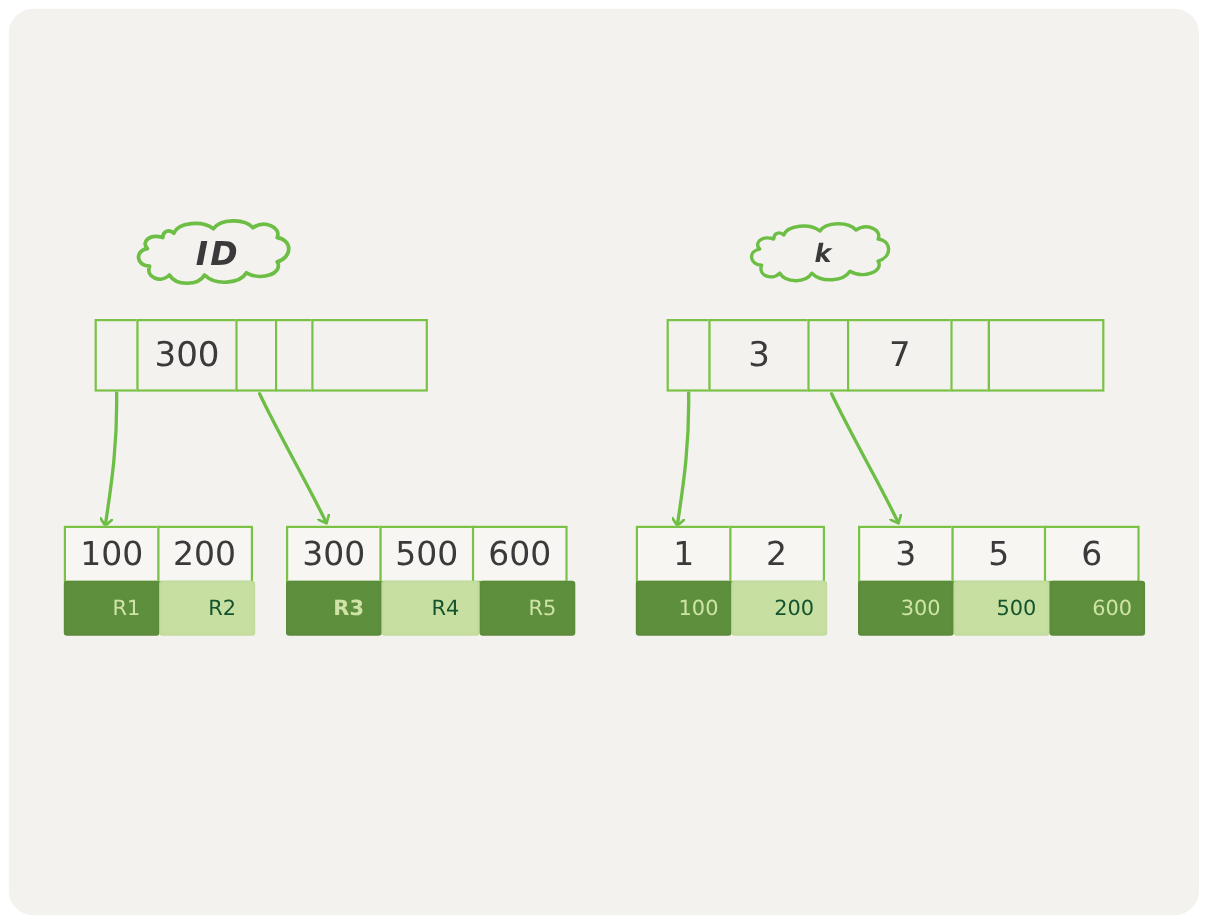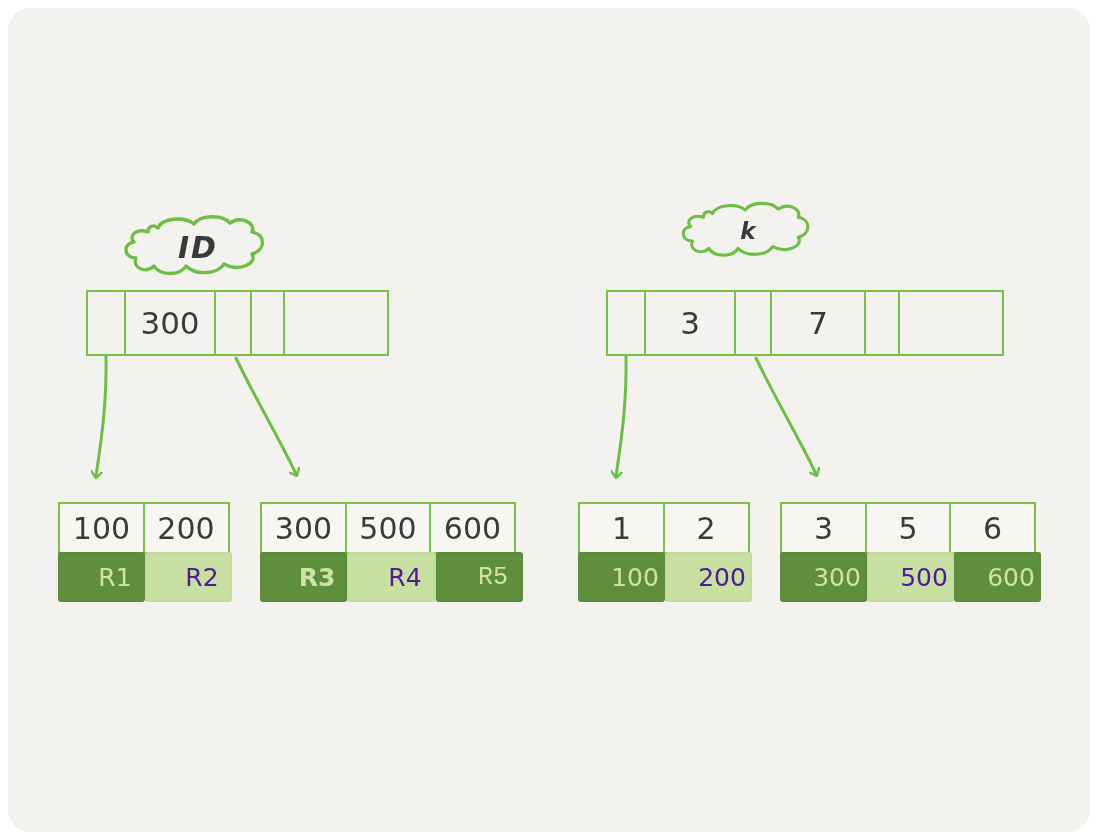--- a/index.html
+++ b/index.html
@@ -30,44 +30,44 @@
     margin-right:-2.5px;
     background:#f4f2ee;
     display:flex;align-items:center;justify-content:center;
     color:#3a3a3a;
     font-size:31px;
     font-family:"DejaVu Sans",sans-serif;
   }
   .index-node .cell:last-child{margin-right:0;}
 
   
-  .leaf{position:absolute;margin-top:24px;}
+  .leaf{position:absolute;}
   .leaf .keyrow{display:flex;}
   .leaf .keyrow .kcell{
     box-sizing:border-box;
     border:2.5px solid #7ac246;
     margin-right:-2.5px;
     background:#f7f6f2;
     display:flex;align-items:center;justify-content:center;
     color:#3a3a3a;
     font-size:30px;
   }
   .leaf .keyrow .kcell:last-child{margin-right:0;}
 
   .leaf .payrow{display:flex;position:relative;top:-2px;}
   .leaf .payrow .pcell{
     box-sizing:border-box;
     display:flex;align-items:center;justify-content:center;
-    font-size:25px;
+    font-size:19px;
     border-radius:3px;
     position:relative;
     padding-left:27px;
   }
   .pcell.dark{background:#5e8f3d;color:#cfe3a6;}
-  .pcell.light{background:#c7e0a2;color:#4c1d95;}
+  .pcell.light{background:#c7e0a2;color:#14532d;}
 
   
   .pcell::after{
     content:"";position:absolute;left:0;top:0;right:0;bottom:0;
     border-radius:3px;
     box-shadow:inset 0 0 4px rgba(0,0,0,0.06);
     pointer-events:none;
   }
 </style>
 </head>
@@ -82,21 +82,21 @@
       </marker>
     </defs>
 
     <path d="M98,348 C99,400 92,440 88,468" fill="none" stroke="#6cbe45" stroke-width="3" stroke-linecap="round" marker-end="url(#ah)"></path>
     <path d="M228,350 C248,392 272,432 288,466" fill="none" stroke="#6cbe45" stroke-width="3" stroke-linecap="round" marker-end="url(#ah)"></path>
 
     <path d="M618,348 C619,400 612,440 608,468" fill="none" stroke="#6cbe45" stroke-width="3" stroke-linecap="round" marker-end="url(#ah)"></path>
     <path d="M748,350 C768,392 792,432 808,466" fill="none" stroke="#6cbe45" stroke-width="3" stroke-linecap="round" marker-end="url(#ah)"></path>
   </svg>
 
-  <div class="cloud" style="left:110px;top:206px;width:160px;height:66px;">
+  <div class="cloud" style="left:110px;top:190px;width:160px;height:66px;">
     <svg width="160" height="66" viewBox="0 0 160 66">
       <path d="M30,18 C18,14 10,22 16,28 C4,30 6,44 18,44 C14,54 28,60 36,52
                C42,62 62,62 68,52 C78,62 100,60 106,50 C120,58 140,50 134,40
                C148,36 148,20 134,18 C138,8 122,2 112,9 C104,0 82,1 76,10
                C66,2 44,4 40,14 C36,10 30,12 30,18 Z" fill="none" stroke="#6cbe45" stroke-width="3.4" stroke-linejoin="round" stroke-linecap="round"></path>
     </svg>
     <div class="cloud-text" style="font-size:30px;">ID</div>
   </div>
 
   <div class="cloud" style="left:668px;top:192px;width:146px;height:62px;">
@@ -139,21 +139,21 @@
 
   <div class="leaf" style="left:252px;top:470px;">
     <div class="keyrow">
       <div class="kcell" style="width:87px;height:52px;">300</div>
       <div class="kcell" style="width:87px;height:52px;">500</div>
       <div class="kcell" style="width:87px;height:52px;">600</div>
     </div>
     <div class="payrow">
       <div class="pcell dark" style="width:87px;height:50px;font-weight:bold;">R3</div>
       <div class="pcell light" style="width:89px;height:50px;">R4</div>
-      <div class="pcell dark" style="width:87px;height:50px;font-family:Liberation Mono, monospace;">R5</div>
+      <div class="pcell dark" style="width:87px;height:50px;">R5</div>
     </div>
   </div>
 
   <div class="leaf" style="left:570px;top:470px;">
     <div class="keyrow">
       <div class="kcell" style="width:87px;height:52px;">1</div>
       <div class="kcell" style="width:87px;height:52px;">2</div>
     </div>
     <div class="payrow">
       <div class="pcell dark" style="width:87px;height:50px;">100</div>

